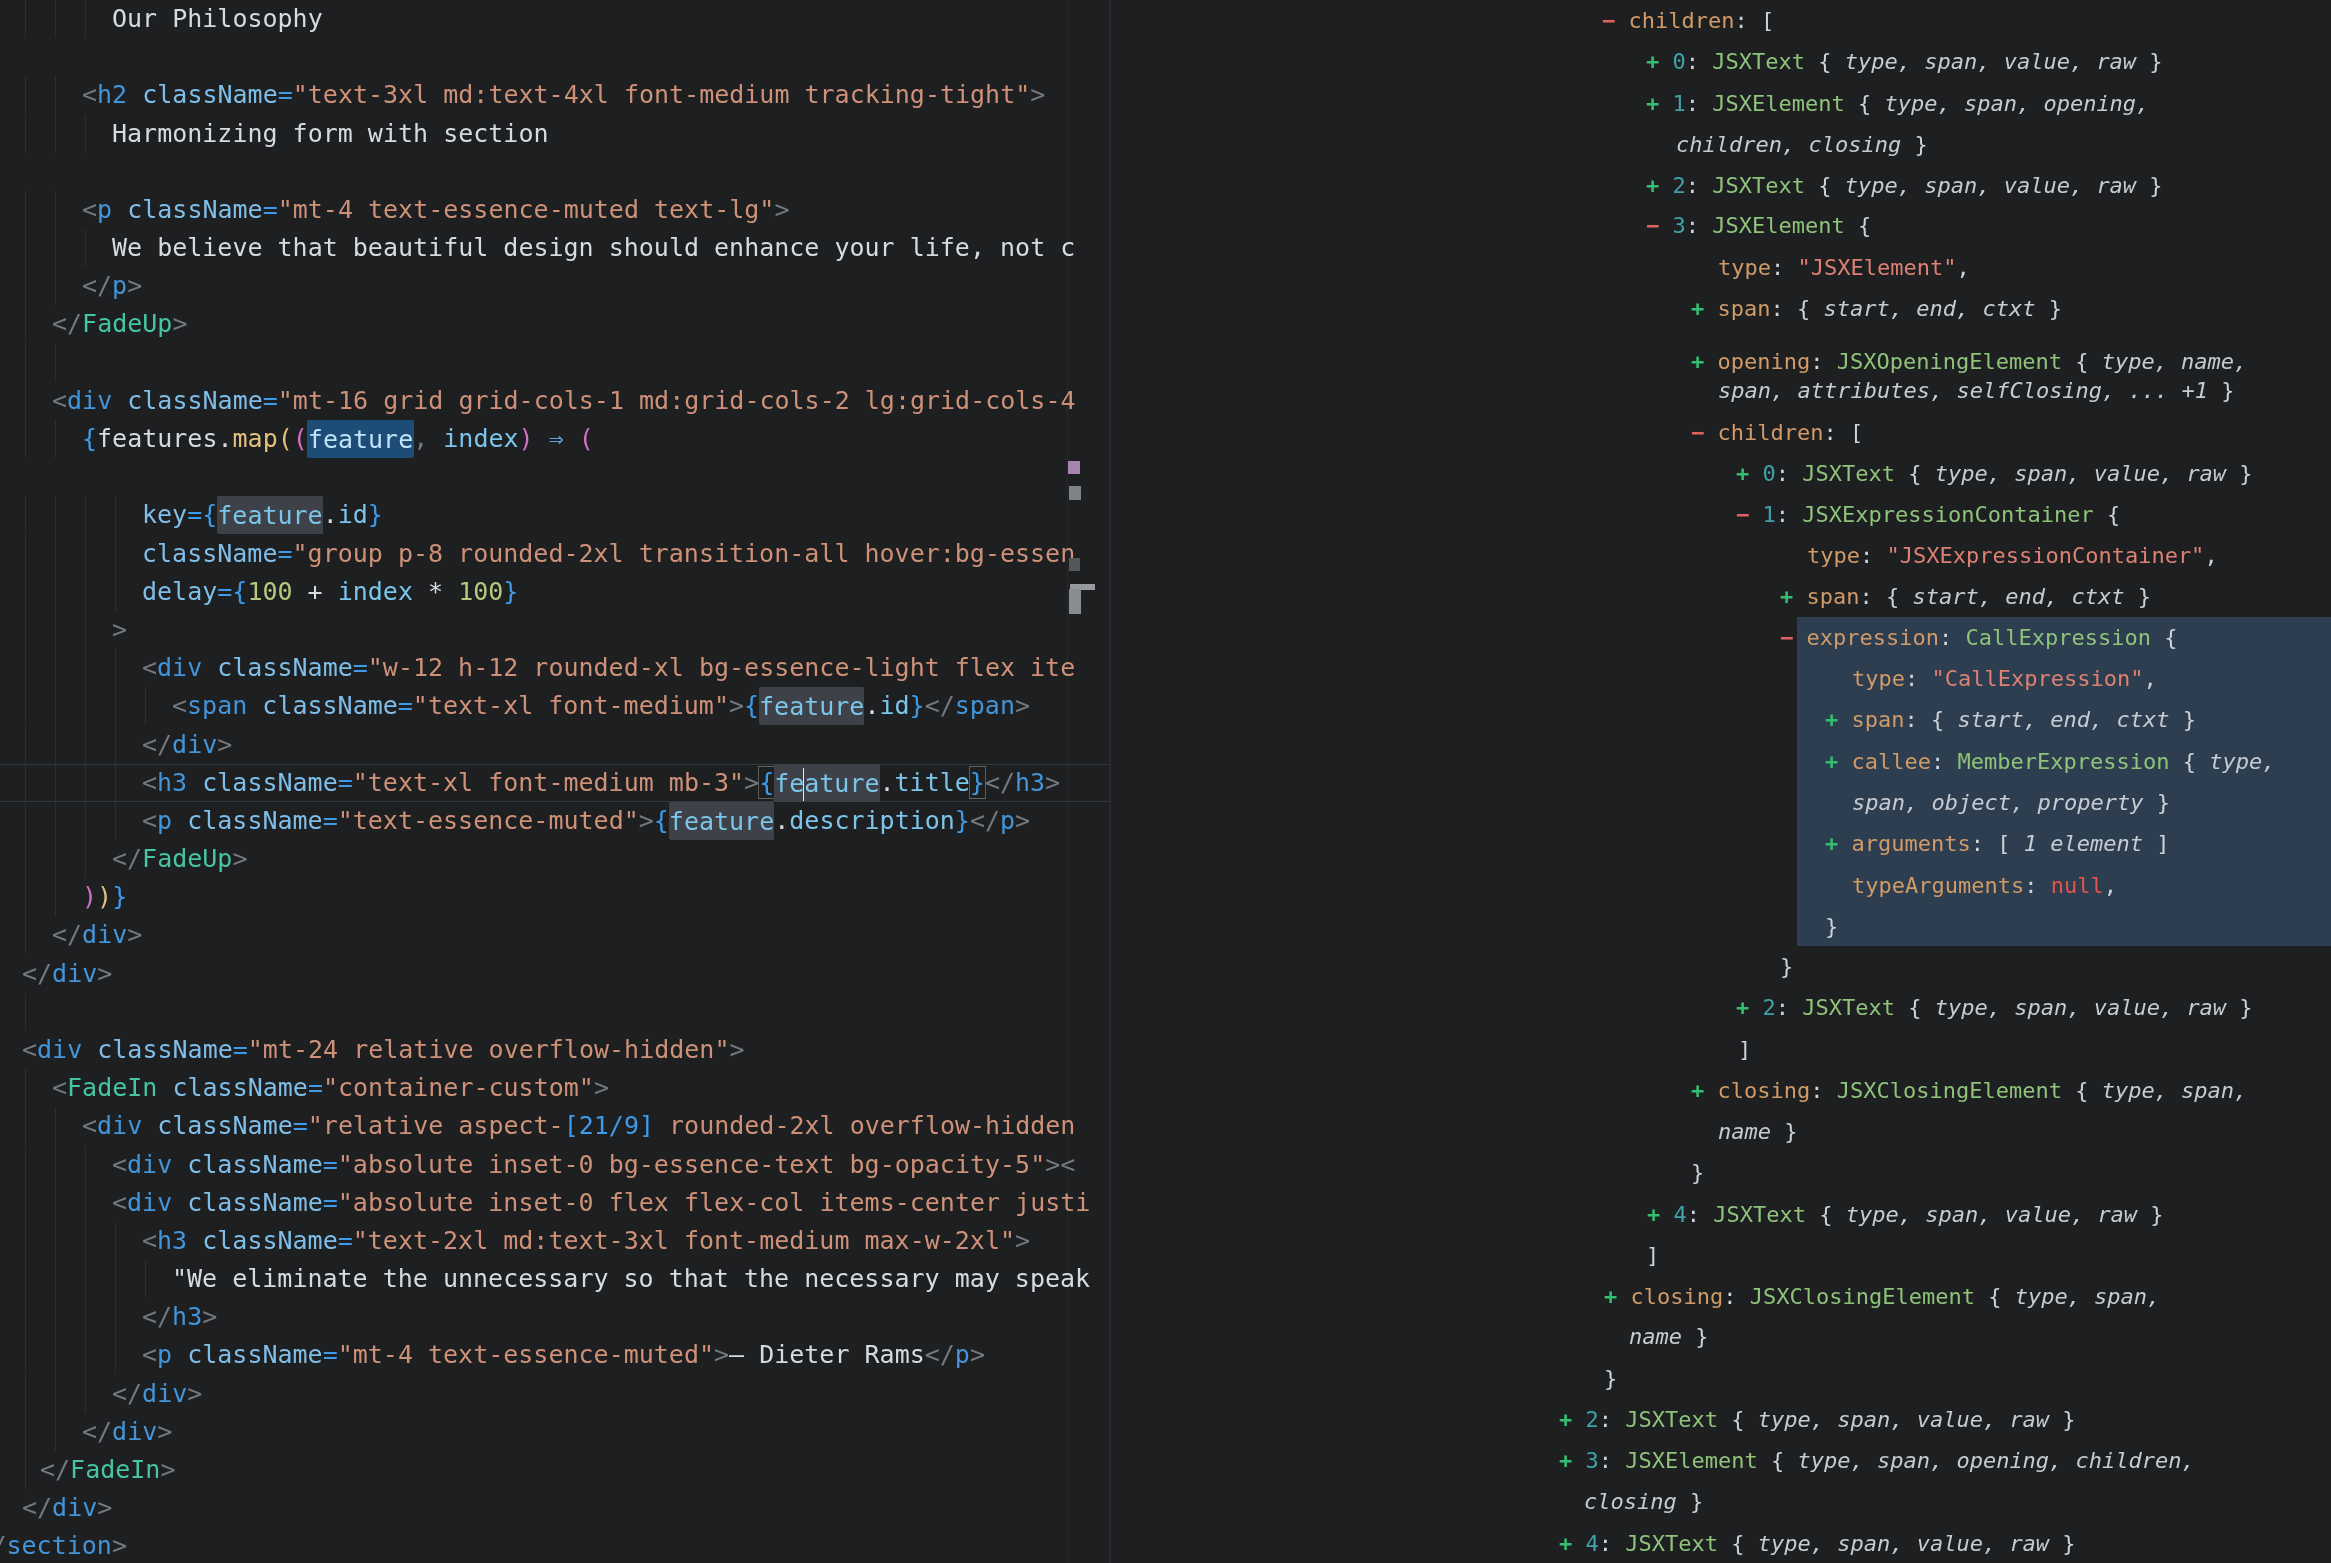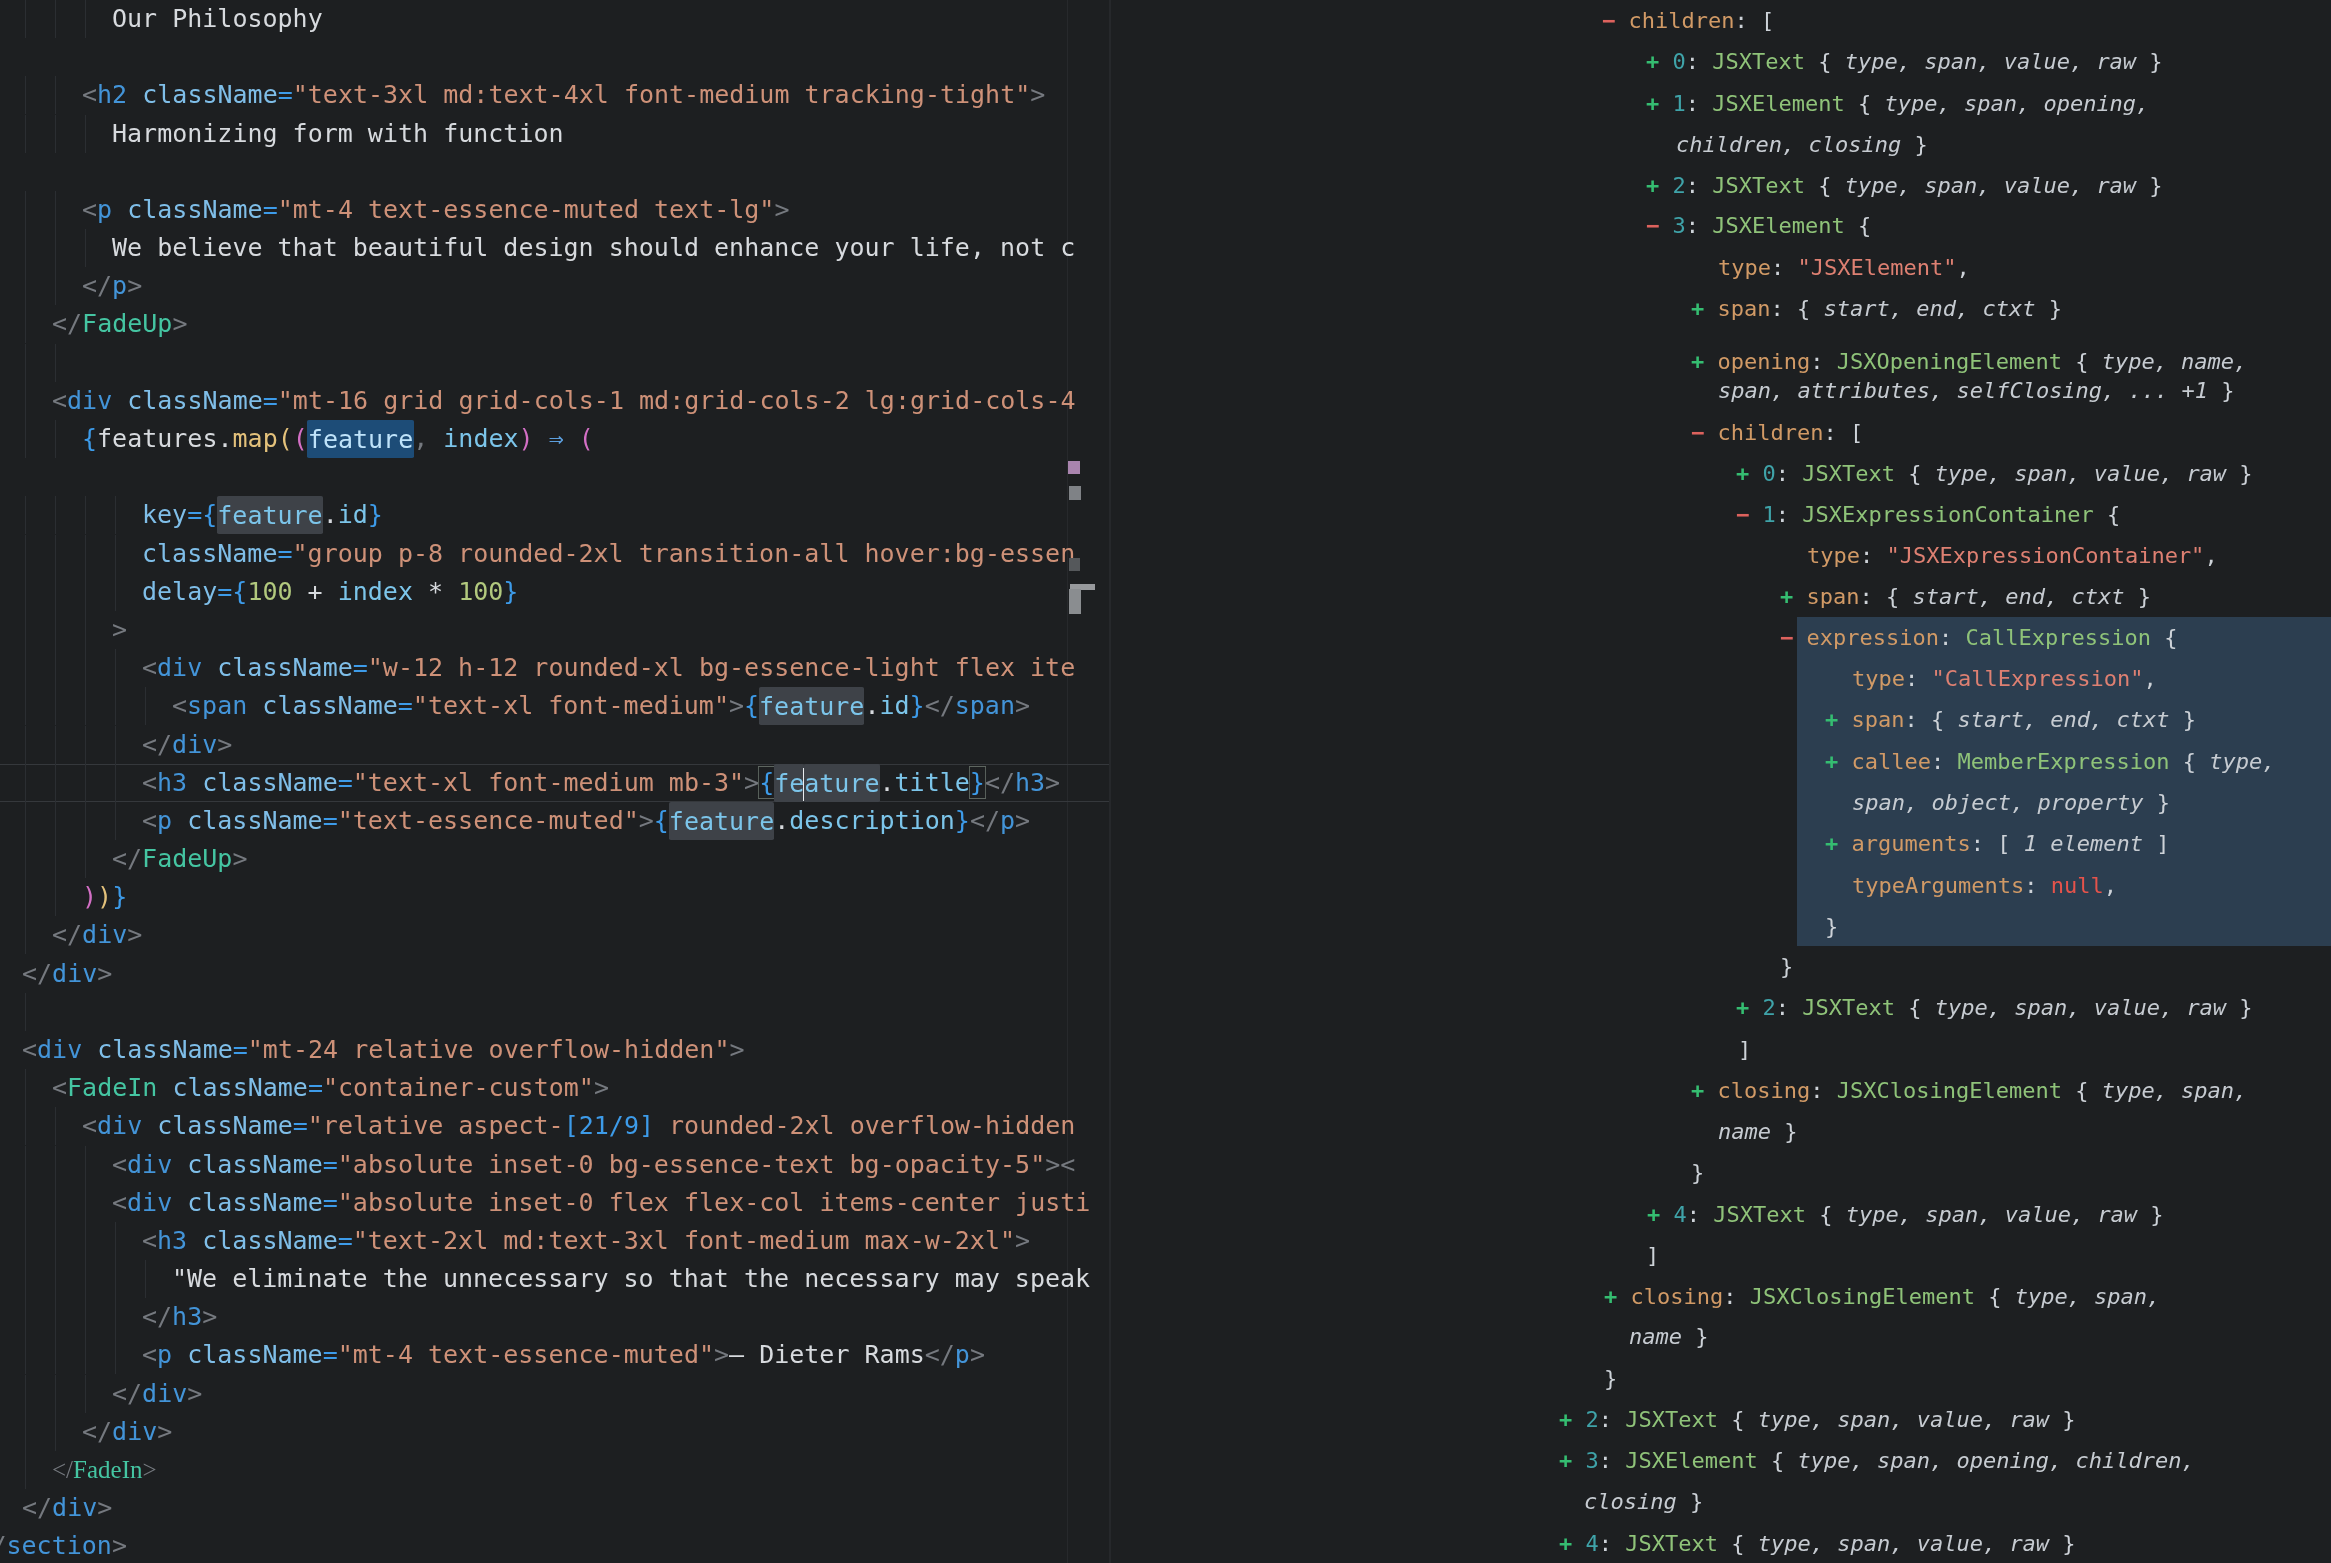--- a/index.html
+++ b/index.html
@@ -33,21 +33,21 @@
   .tk-s2{color:var(--s2)} .tk-nu{color:var(--nu)}
 </style>
 </head>
 <body>
 
 <div id="screen">
   <div id="left-pane">
     <div id="col-ruler"></div>
   <div class="ln" style="top: 0px;"><i class="ig" style="left: 24.5px;"></i><i class="ig" style="left: 55px;"></i><i class="ig" style="left: 85px;"></i><span class="code" style="left: 112px;"><span class="tk-w">Our Philosophy</span></span></div>
       <div class="ln" style="top: 76px;"><i class="ig" style="left: 24.5px;"></i><i class="ig" style="left: 55px;"></i><span class="code" style="left: 82px;"><span class="tk-g">&lt;</span><span class="tk-t">h2</span><span class="tk-a"> className</span><span class="tk-b">=</span><span class="tk-s">"text-3xl md:text-4xl font-medium tracking-tight"</span><span class="tk-g">&gt;</span></span></div>
-      <div class="ln" style="top: 115px;"><i class="ig" style="left: 24.5px;"></i><i class="ig" style="left: 55px;"></i><i class="ig" style="left: 85px;"></i><span class="code" style="left: 112px;"><span class="tk-w">Harmonizing form with function</span></span></div>
+      <div class="ln" style="top: 115px;"><i class="ig" style="left: 24.5px;"></i><i class="ig" style="left: 55px;"></i><i class="ig" style="left: 85px;"></i><span class="code" style="left: 112px;"><span class="tk-w">Harmonizing form with section</span></span></div>
       <div class="ln" style="top: 191px;"><i class="ig" style="left: 24.5px;"></i><i class="ig" style="left: 55px;"></i><span class="code" style="left: 82px;"><span class="tk-g">&lt;</span><span class="tk-t">p</span><span class="tk-a"> className</span><span class="tk-b">=</span><span class="tk-s">"mt-4 text-essence-muted text-lg"</span><span class="tk-g">&gt;</span></span></div>
       <div class="ln" style="top: 229px;"><i class="ig" style="left: 24.5px;"></i><i class="ig" style="left: 55px;"></i><i class="ig" style="left: 85px;"></i><span class="code" style="left: 112px;"><span class="tk-w">We believe that beautiful design should enhance your life, not c</span></span></div>
       <div class="ln" style="top: 267px;"><i class="ig" style="left: 24.5px;"></i><i class="ig" style="left: 55px;"></i><span class="code" style="left: 82px;"><span class="tk-g">&lt;/</span><span class="tk-t">p</span><span class="tk-g">&gt;</span></span></div>
       <div class="ln" style="top: 305px;"><i class="ig" style="left: 24.5px;"></i><span class="code" style="left: 52px;"><span class="tk-g">&lt;/</span><span class="tk-c">FadeUp</span><span class="tk-g">&gt;</span></span></div>
       <div class="ln" style="top: 344px;"><i class="ig" style="left: 24.5px;"></i><i class="ig" style="left: 55px;"></i><span class="code" style="left: 0px;"></span></div>
       <div class="ln" style="top: 382px;"><i class="ig" style="left: 24.5px;"></i><span class="code" style="left: 52px;"><span class="tk-g">&lt;</span><span class="tk-t">div</span><span class="tk-a"> className</span><span class="tk-b">=</span><span class="tk-s">"mt-16 grid grid-cols-1 md:grid-cols-2 lg:grid-cols-4</span></span></div>
       <div class="ln" style="top: 420px;"><i class="ig" style="left: 24.5px;"></i><i class="ig" style="left: 55px;"></i><span class="code" style="left: 82px;"><span class="tk-b">{</span><span class="tk-w">features</span><span class="tk-w">.</span><span class="tk-y">map</span><span class="tk-y">(</span><span class="tk-p">(</span><span class="tk-sel">feature</span><span class="tk-g">,</span><span class="tk-i"> index</span><span class="tk-p">)</span><span class="tk-ar"> ⇒ </span><span class="tk-p">(</span></span></div>
       <div class="ln" style="top: 496px;"><i class="ig" style="left: 24.5px;"></i><i class="ig" style="left: 55px;"></i><i class="ig" style="left: 85px;"></i><i class="ig" style="left: 115px;"></i><span class="code" style="left: 142px;"><span class="tk-a">key</span><span class="tk-b">=</span><span class="tk-b">{</span><span class="tk-wh">feature</span><span class="tk-w">.</span><span class="tk-i">id</span><span class="tk-b">}</span></span></div>
       <div class="ln" style="top: 535px;"><i class="ig" style="left: 24.5px;"></i><i class="ig" style="left: 55px;"></i><i class="ig" style="left: 85px;"></i><i class="ig" style="left: 115px;"></i><span class="code" style="left: 142px;"><span class="tk-a">className</span><span class="tk-b">=</span><span class="tk-s">"group p-8 rounded-2xl transition-all hover:bg-essen</span></span></div>
       <div class="ln" style="top: 573px;"><i class="ig" style="left: 24.5px;"></i><i class="ig" style="left: 55px;"></i><i class="ig" style="left: 85px;"></i><i class="ig" style="left: 115px;"></i><span class="code" style="left: 142px;"><span class="tk-a">delay</span><span class="tk-b">=</span><span class="tk-b">{</span><span class="tk-n">100</span><span class="tk-w"> + </span><span class="tk-i">index</span><span class="tk-w"> * </span><span class="tk-n">100</span><span class="tk-b">}</span></span></div>
@@ -66,21 +66,21 @@
       <div class="ln" style="top: 1069px;"><i class="ig" style="left: 24.5px;"></i><span class="code" style="left: 52px;"><span class="tk-g">&lt;</span><span class="tk-c">FadeIn</span><span class="tk-a"> className</span><span class="tk-b">=</span><span class="tk-s">"container-custom"</span><span class="tk-g">&gt;</span></span></div>
       <div class="ln" style="top: 1107px;"><i class="ig" style="left: 24.5px;"></i><i class="ig" style="left: 55px;"></i><span class="code" style="left: 82px;"><span class="tk-g">&lt;</span><span class="tk-t">div</span><span class="tk-a"> className</span><span class="tk-b">=</span><span class="tk-s">"relative aspect-</span><span class="tk-b">[21/9]</span><span class="tk-s"> rounded-2xl overflow-hidden</span></span></div>
       <div class="ln" style="top: 1146px;"><i class="ig" style="left: 24.5px;"></i><i class="ig" style="left: 55px;"></i><i class="ig" style="left: 85px;"></i><span class="code" style="left: 112px;"><span class="tk-g">&lt;</span><span class="tk-t">div</span><span class="tk-a"> className</span><span class="tk-b">=</span><span class="tk-s">"absolute inset-0 bg-essence-text bg-opacity-5"</span><span class="tk-g">&gt;&lt;</span></span></div>
       <div class="ln" style="top: 1184px;"><i class="ig" style="left: 24.5px;"></i><i class="ig" style="left: 55px;"></i><i class="ig" style="left: 85px;"></i><span class="code" style="left: 112px;"><span class="tk-g">&lt;</span><span class="tk-t">div</span><span class="tk-a"> className</span><span class="tk-b">=</span><span class="tk-s">"absolute inset-0 flex flex-col items-center justi</span></span></div>
       <div class="ln" style="top: 1222px;"><i class="ig" style="left: 24.5px;"></i><i class="ig" style="left: 55px;"></i><i class="ig" style="left: 85px;"></i><i class="ig" style="left: 115px;"></i><span class="code" style="left: 142px;"><span class="tk-g">&lt;</span><span class="tk-t">h3</span><span class="tk-a"> className</span><span class="tk-b">=</span><span class="tk-s">"text-2xl md:text-3xl font-medium max-w-2xl"</span><span class="tk-g">&gt;</span></span></div>
       <div class="ln" style="top: 1260px;"><i class="ig" style="left: 24.5px;"></i><i class="ig" style="left: 55px;"></i><i class="ig" style="left: 85px;"></i><i class="ig" style="left: 115px;"></i><i class="ig" style="left: 145px;"></i><span class="code" style="left: 172px;"><span class="tk-w">"We eliminate the unnecessary so that the necessary may speak</span></span></div>
       <div class="ln" style="top: 1298px;"><i class="ig" style="left: 24.5px;"></i><i class="ig" style="left: 55px;"></i><i class="ig" style="left: 85px;"></i><i class="ig" style="left: 115px;"></i><span class="code" style="left: 142px;"><span class="tk-g">&lt;/</span><span class="tk-t">h3</span><span class="tk-g">&gt;</span></span></div>
       <div class="ln" style="top: 1336px;"><i class="ig" style="left: 24.5px;"></i><i class="ig" style="left: 55px;"></i><i class="ig" style="left: 85px;"></i><i class="ig" style="left: 115px;"></i><span class="code" style="left: 142px;"><span class="tk-g">&lt;</span><span class="tk-t">p</span><span class="tk-a"> className</span><span class="tk-b">=</span><span class="tk-s">"mt-4 text-essence-muted"</span><span class="tk-g">&gt;</span><span class="tk-w">— Dieter Rams</span><span class="tk-g">&lt;/</span><span class="tk-t">p</span><span class="tk-g">&gt;</span></span></div>
       <div class="ln" style="top: 1375px;"><i class="ig" style="left: 24.5px;"></i><i class="ig" style="left: 55px;"></i><i class="ig" style="left: 85px;"></i><span class="code" style="left: 112px;"><span class="tk-g">&lt;/</span><span class="tk-t">div</span><span class="tk-g">&gt;</span></span></div>
       <div class="ln" style="top: 1413px;"><i class="ig" style="left: 24.5px;"></i><i class="ig" style="left: 55px;"></i><span class="code" style="left: 82px;"><span class="tk-g">&lt;/</span><span class="tk-t">div</span><span class="tk-g">&gt;</span></span></div>
-      <div class="ln" style="top: 1451px;"><i class="ig" style="left: 24.5px;"></i><span class="code" style="left: 52px; font-family: Liberation Serif, serif;"><span class="tk-g">&lt;/</span><span class="tk-c">FadeIn</span><span class="tk-g">&gt;</span></span></div>
+      <div class="ln" style="top: 1451px;"><i class="ig" style="left: 24.5px;"></i><span class="code" style="left: 40px;"><span class="tk-g">&lt;/</span><span class="tk-c">FadeIn</span><span class="tk-g">&gt;</span></span></div>
       <div class="ln" style="top: 1489px;"><span class="code" style="left: 22px;"><span class="tk-g">&lt;/</span><span class="tk-t">div</span><span class="tk-g">&gt;</span></span></div>
       <div class="ln" style="top: 1527px;"><span class="code" style="left: -23.6px;"><span class="tk-g">&lt;/</span><span class="tk-t">section</span><span class="tk-g">&gt;</span></span></div>
       <div class="ovr-mark" style="left: 1068px; top: 461px; width: 11.8px; height: 12.7px; background: rgb(169, 132, 174);"></div>
       <div class="ovr-mark" style="left: 1069px; top: 486px; width: 11.8px; height: 13.6px; background: rgb(127, 130, 134);"></div>
       <div class="ovr-mark" style="left: 1069px; top: 558px; width: 11px; height: 12.7px; background: rgb(85, 88, 91);"></div>
       <div class="ovr-mark" style="left: 1070px; top: 584px; width: 24.5px; height: 5.5px; background: rgb(151, 153, 156);"></div>
       <div class="ovr-mark" style="left: 1069px; top: 589px; width: 11.8px; height: 24.5px; background: rgb(138, 141, 144);"></div>
     </div>
   <div id="divider"></div>
   <div id="right-pane">

